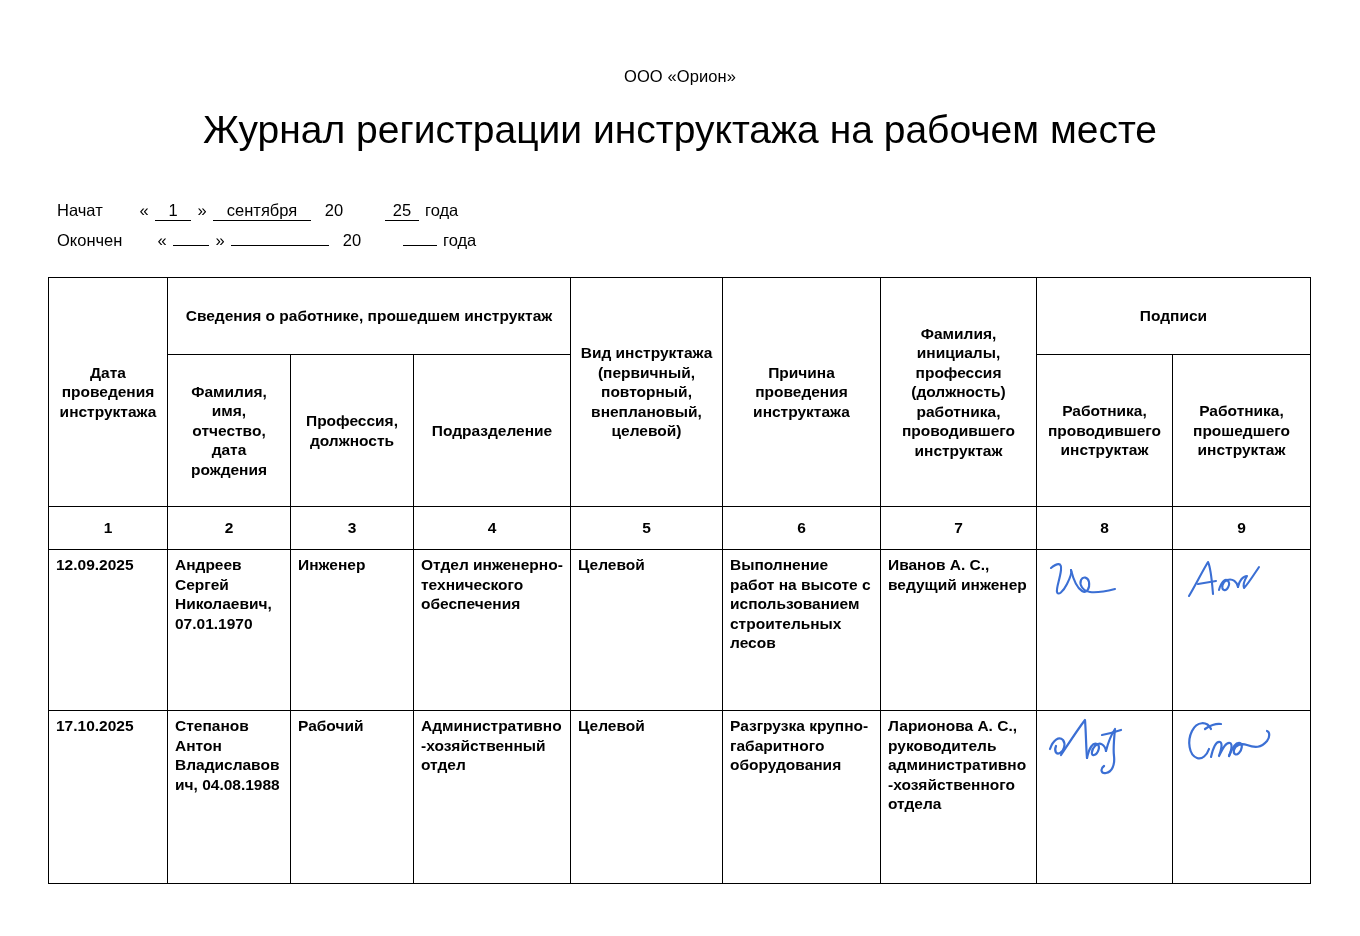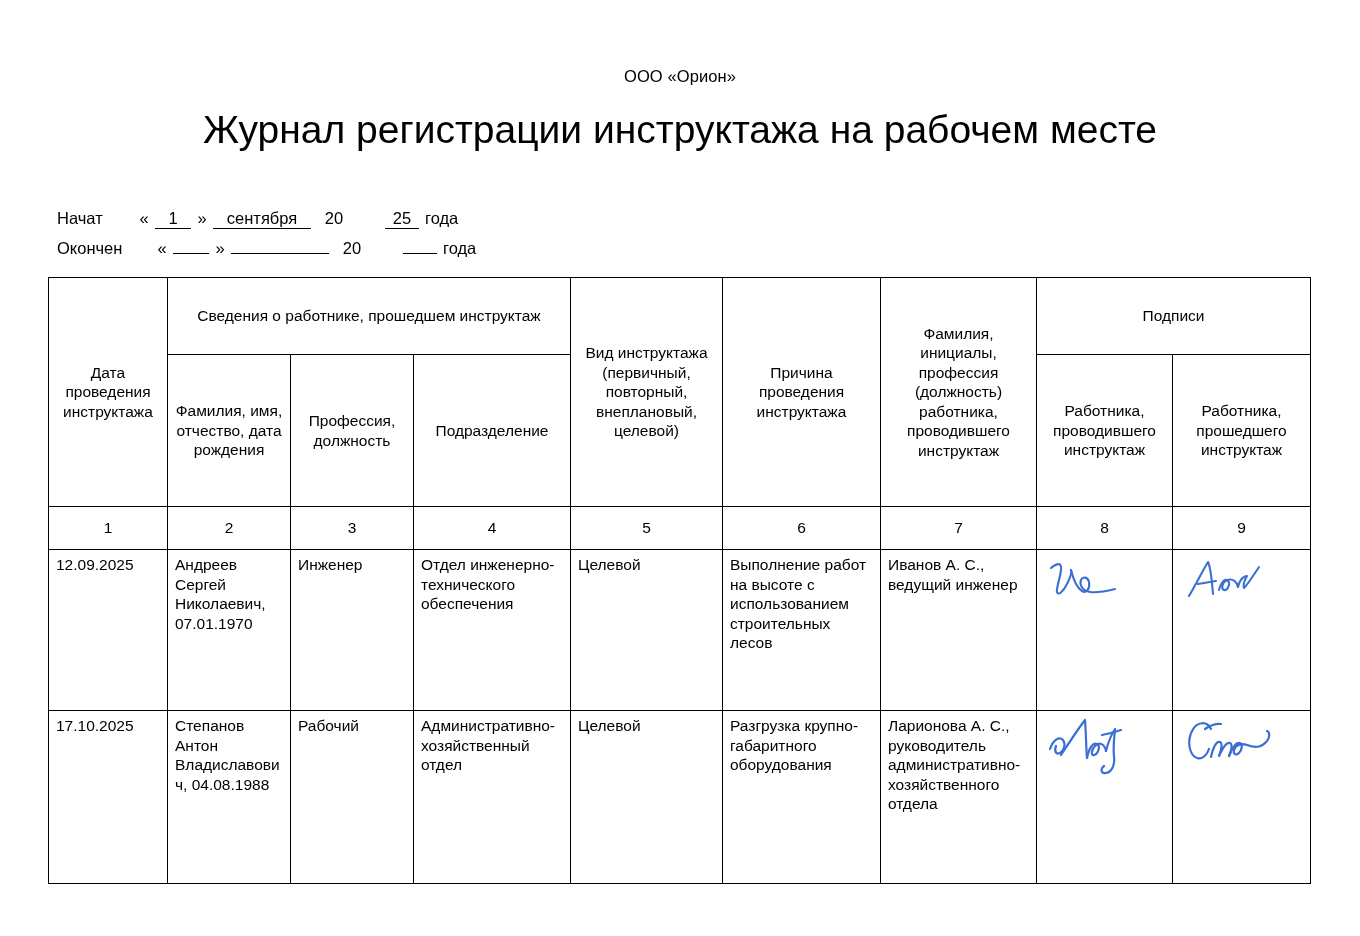--- a/index.html
+++ b/index.html
@@ -57,21 +57,20 @@
     line-height: 30px;
   }
   .fillrow {
     display: flex;
     align-items: baseline;
     height: 30px;
     white-space: nowrap;
   }
   .fillrow .lbl {
     display: inline-block;
-    margin-top: 16px;
   }
   .lbl-nachat { width: 76px; }
   .lbl-okonchen { width: 94px; }
 
   .quote {
     display: inline-block;
     text-align: center;
   }
   .q-open { width: 22px; }
   .q-close { width: 22px; }
@@ -85,20 +84,21 @@
     vertical-align: baseline;
   }
   .blank-day { width: 36px; }
   .blank-month { width: 98px; }
   .blank-year { width: 34px; margin-left: 34px; }
 
   .plain20 {
     display: inline-block;
     width: 34px;
     text-align: center;
+    margin-top: 8px;
   }
   .goda {
     display: inline-block;
     padding-left: 6px;
   }
   .sp4 { display:inline-block; width: 6px; }
 
   
   .tbl-wrap {
     position: absolute;
@@ -110,21 +110,21 @@
     border-collapse: collapse;
     table-layout: fixed;
     width: 1262px;
     font-size: 15.5px;
   }
   table.journal td,
   table.journal th {
     border: 1.2px solid #000000;
     padding: 5px 7px;
     vertical-align: top;
-    font-weight: 400;
+    font-weight: 700;
     line-height: 19.5px;
     word-wrap: break-word;
     overflow-wrap: break-word;
     word-break: break-word;
     hyphens: none;
   }
   table.journal th {
     text-align: center;
     vertical-align: middle;
   }

